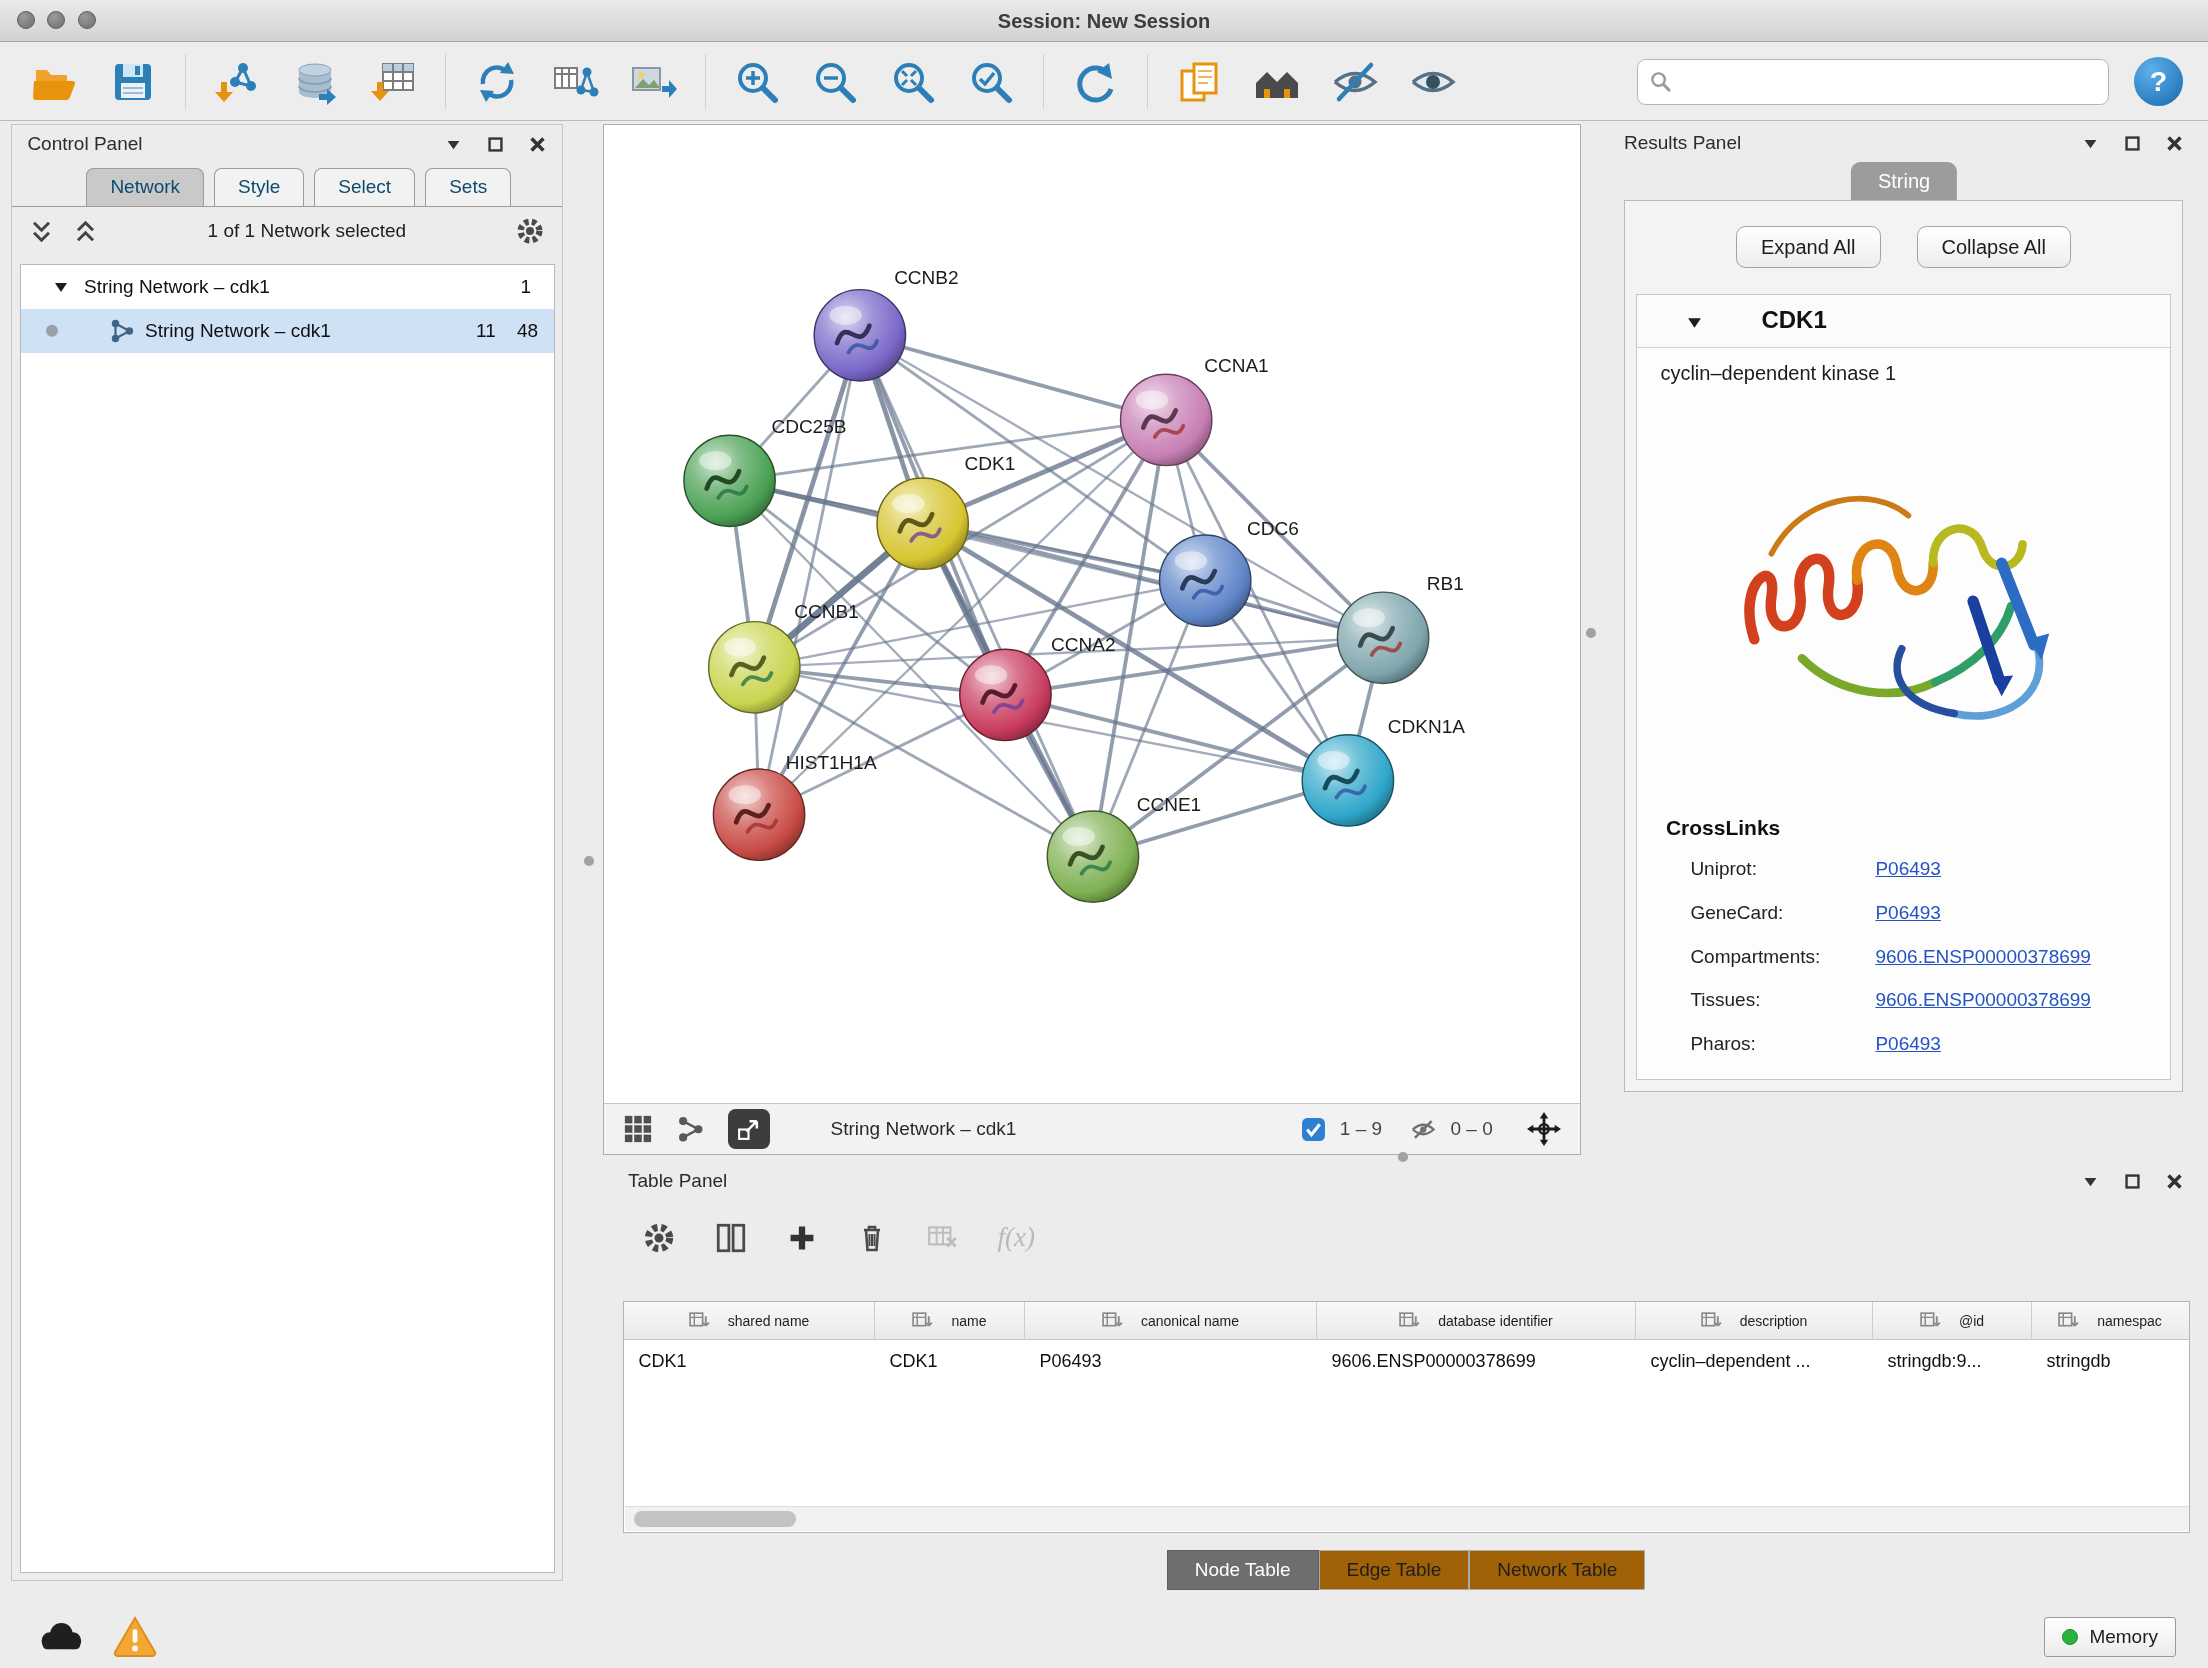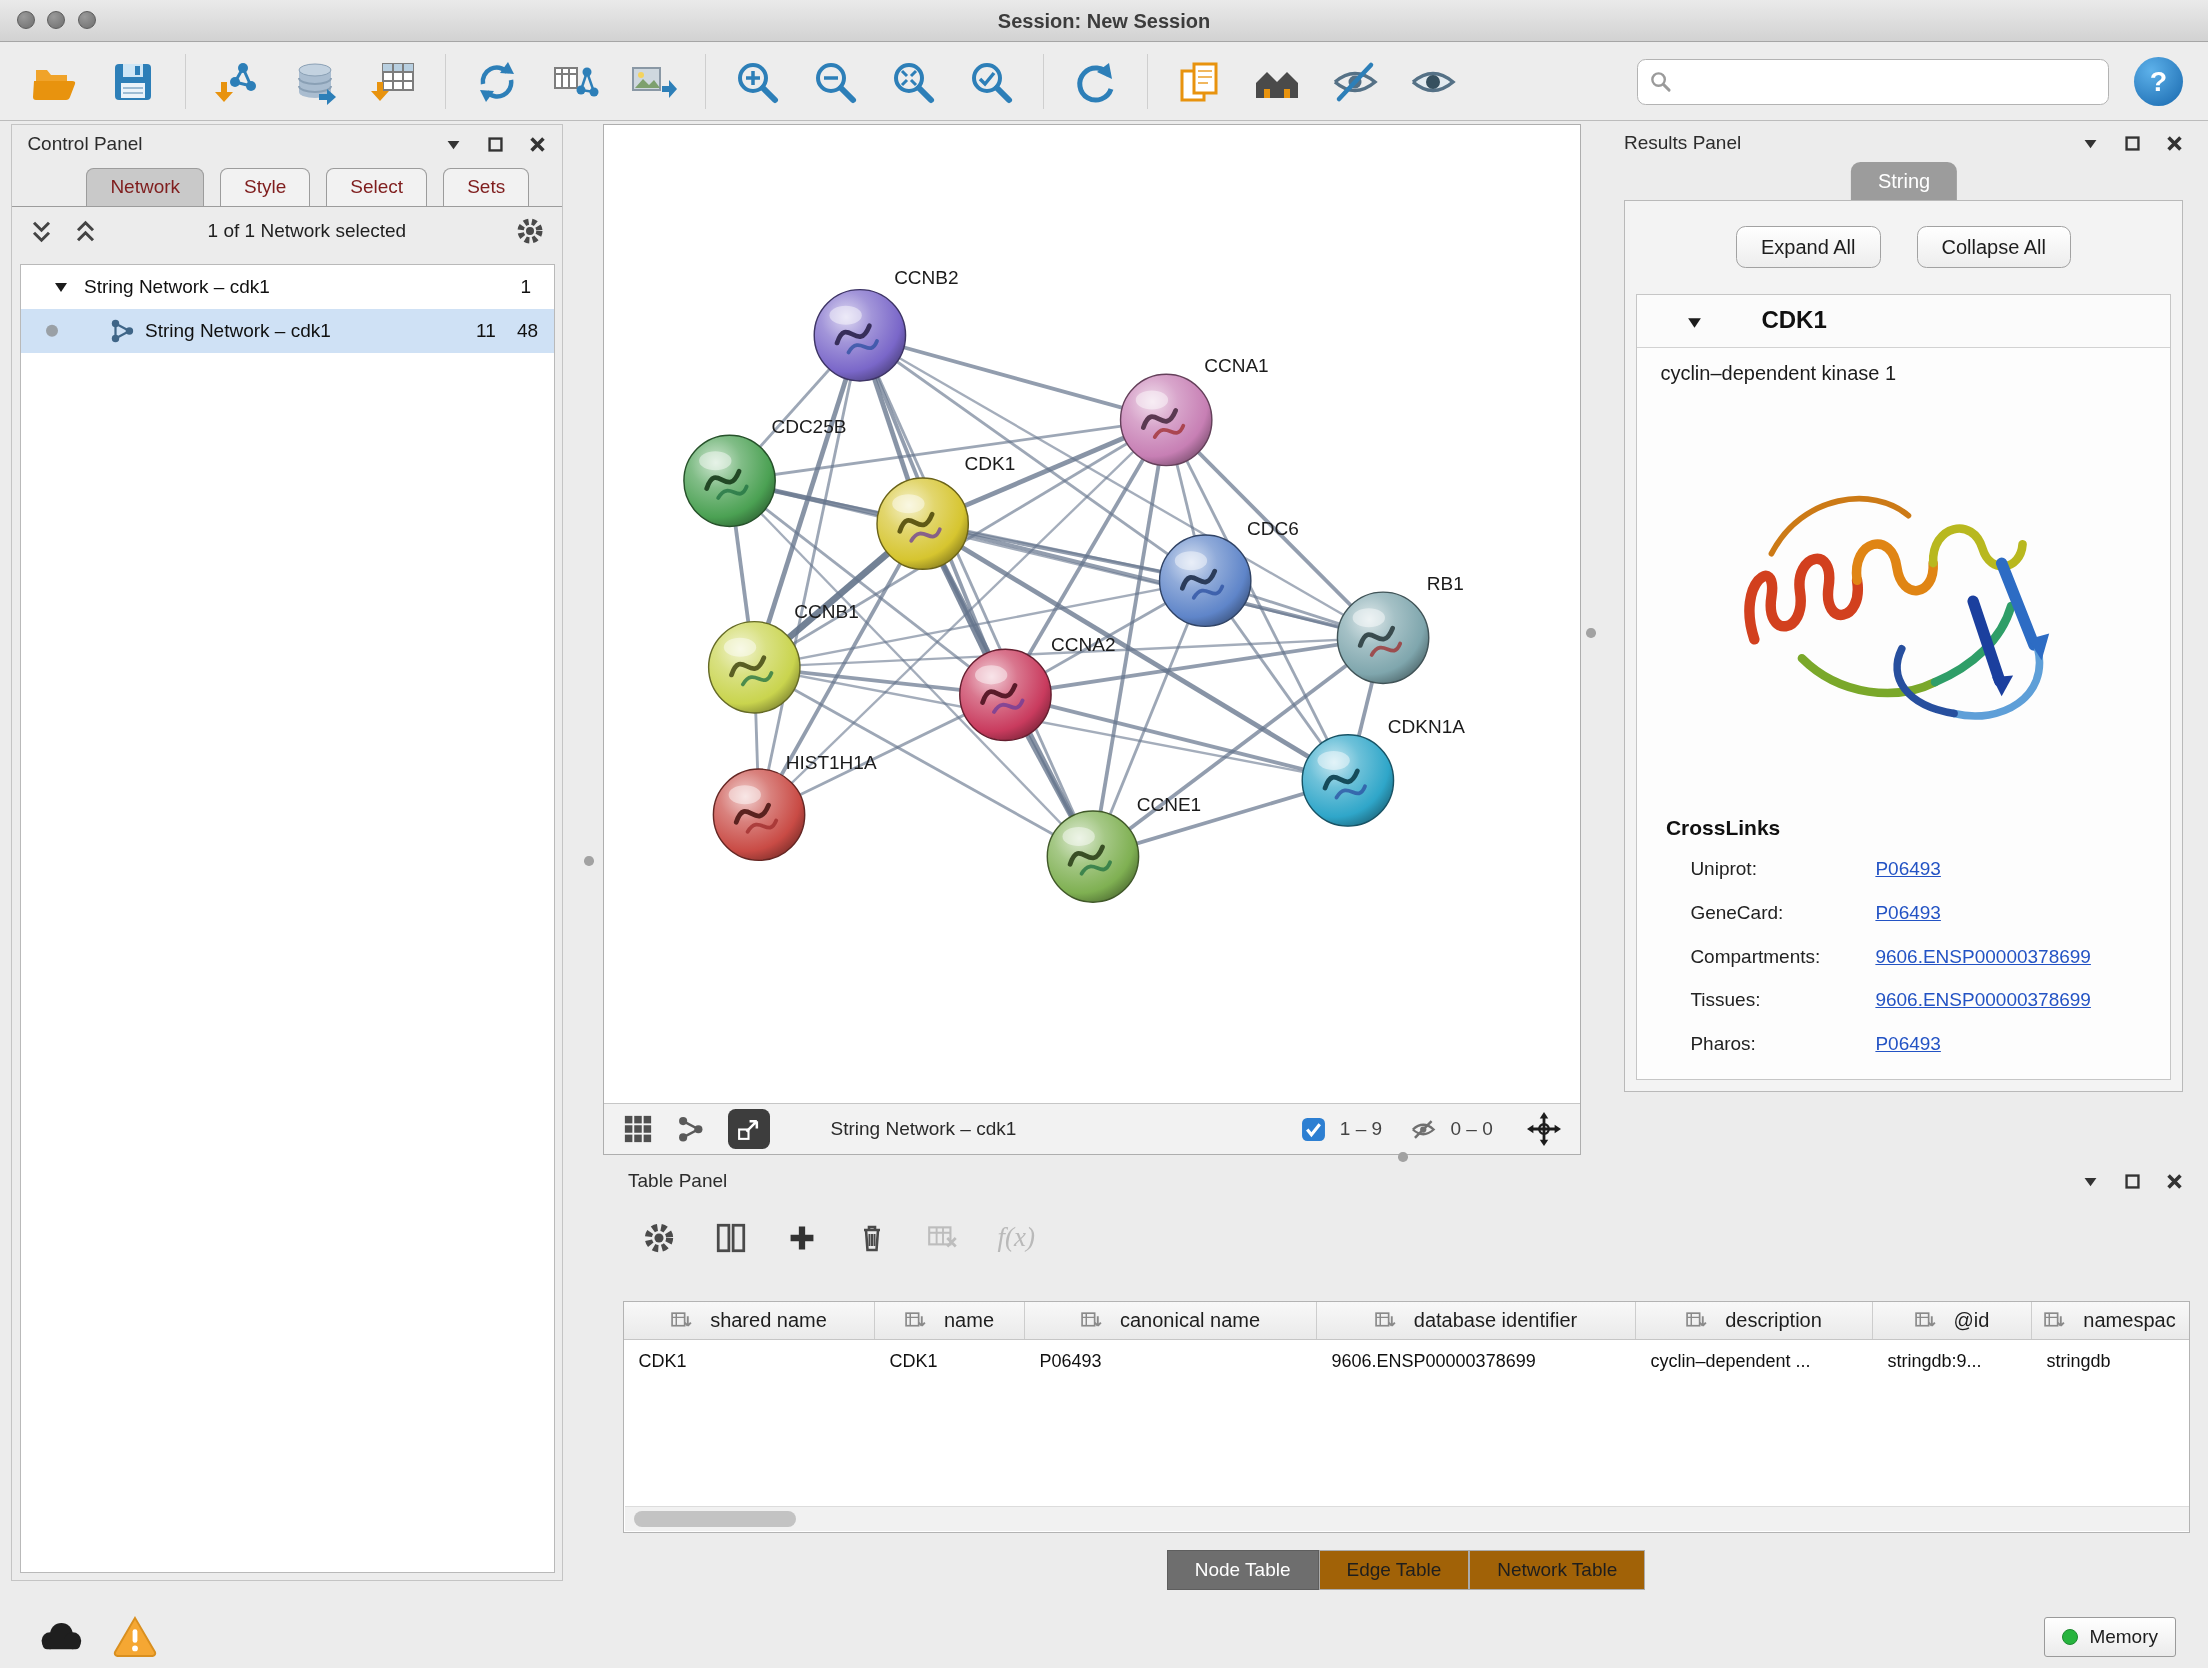--- a/index.html
+++ b/index.html
@@ -29,21 +29,21 @@
 
   
   .panel-header{height:38px;display:flex;align-items:center;padding:0 15px;font-size:19px;color:#2c2c2c}
   .ph-icons{margin-left:auto;display:flex;gap:23px;align-items:center}
   .ph-icons svg{width:19px;height:19px;cursor:pointer}
 
   
   .control-panel{position:absolute;left:11.4px;top:124px;width:552px;height:1457px;background:#ececec;border:1px solid #c4c4c4}
   .cp-tabs{display:flex;align-items:flex-end;height:44px;padding-left:74px;border-bottom:1px solid #9c9c9c}
   .cp-tab{border:1px solid #9c9c9c;border-bottom:none;border-radius:7.6px 7.6px 0 0;height:38px;line-height:36px;
-    padding:0 23px;font-size:19px;color:#7f1d1d;background:#f2f2f2;margin-right:16px;cursor:pointer}
+    padding:0 23px;font-size:19px;color:#0c4a6e;background:#f2f2f2;margin-right:10px;cursor:pointer}
   .cp-tab.sel{background:#c9c9c9}
   .cp-selrow{height:48px;display:flex;align-items:center;padding:0 17px;gap:19px}
   .cp-selrow svg{cursor:pointer}
   .cp-summary{flex:1;text-align:center;font-size:19px;color:#1e1e1e}
   .tree{position:absolute;left:7.6px;top:139px;width:535px;height:1309px;background:#fff;border:1px solid #b9b9b9;overflow:hidden}
   .tree-row{position:relative;height:44px;font-size:19px;color:#101010}
   .tree-row.sel{background:#cfe1f5}
   .tree-row span,.tree-row svg{position:absolute;top:50%;transform:translateY(-50%)}
 
   
@@ -76,21 +76,21 @@
   .xl-label{position:absolute;left:0;top:0}
   .xl-link{position:absolute;left:185px;top:0;color:#2353c4;text-decoration:underline;cursor:pointer;white-space:nowrap}
 
   
   .table-panel{position:absolute;left:613px;top:1162px;width:1586px;height:436px;background:#ececec}
   .tp-toolbar{position:absolute;left:28.5px;top:49px;height:53px;display:flex;align-items:center;gap:38px}
   .tp-toolbar .tpi{cursor:pointer;display:flex;align-items:center}
   .fx{font-family:"Liberation Serif",serif;font-style:italic;font-size:27px;color:#b9b9b9;cursor:default}
   .tp-table{position:absolute;left:9.5px;top:139px;width:1567px;height:232px;background:#fff;border:1px solid #b3b3b3}
   .thead{display:flex;height:38px;background:linear-gradient(#f8f8f8,#eaeaea);border-bottom:1px solid #c6c6c6}
-  .th{display:flex;align-items:center;justify-content:center;gap:17px;font-size:20px;color:#1e1e1e;
+  .th{display:flex;align-items:center;justify-content:center;gap:17px;font-size:14px;color:#1e1e1e;
     border-right:1px solid #cdcdcd;overflow:hidden;white-space:nowrap;cursor:pointer}
   .trow{display:flex;height:42px;align-items:center}
   .td{font-size:18px;color:#101010;overflow:hidden;white-space:nowrap;padding-left:15px}
   .col0{width:251px}.col1{width:150px}.col2{width:292px}.col3{width:319px}.col4{width:237px}.col5{width:159px}.col6{width:156px;border-right:none}
   .hscroll{position:absolute;left:1px;bottom:1px;width:1564px;height:25px;background:#f1f1f1;border-top:1px solid #dcdcdc}
   .hthumb{position:absolute;left:9.5px;top:3.8px;width:162px;height:16px;border-radius:8.6px;background:#c3c3c3;cursor:pointer}
   .tp-tabs{position:absolute;left:0;top:388px;width:100%;display:flex;justify-content:center}
   .tp-tab{height:40px;line-height:38px;padding:0 27px;font-size:19px;border:1px solid #ababab;background:#a16207;color:#1e1e1e;cursor:pointer}
   .tp-tab.sel{background:#6e6e6e;color:#fff;border-color:#5e5e5e}
 

